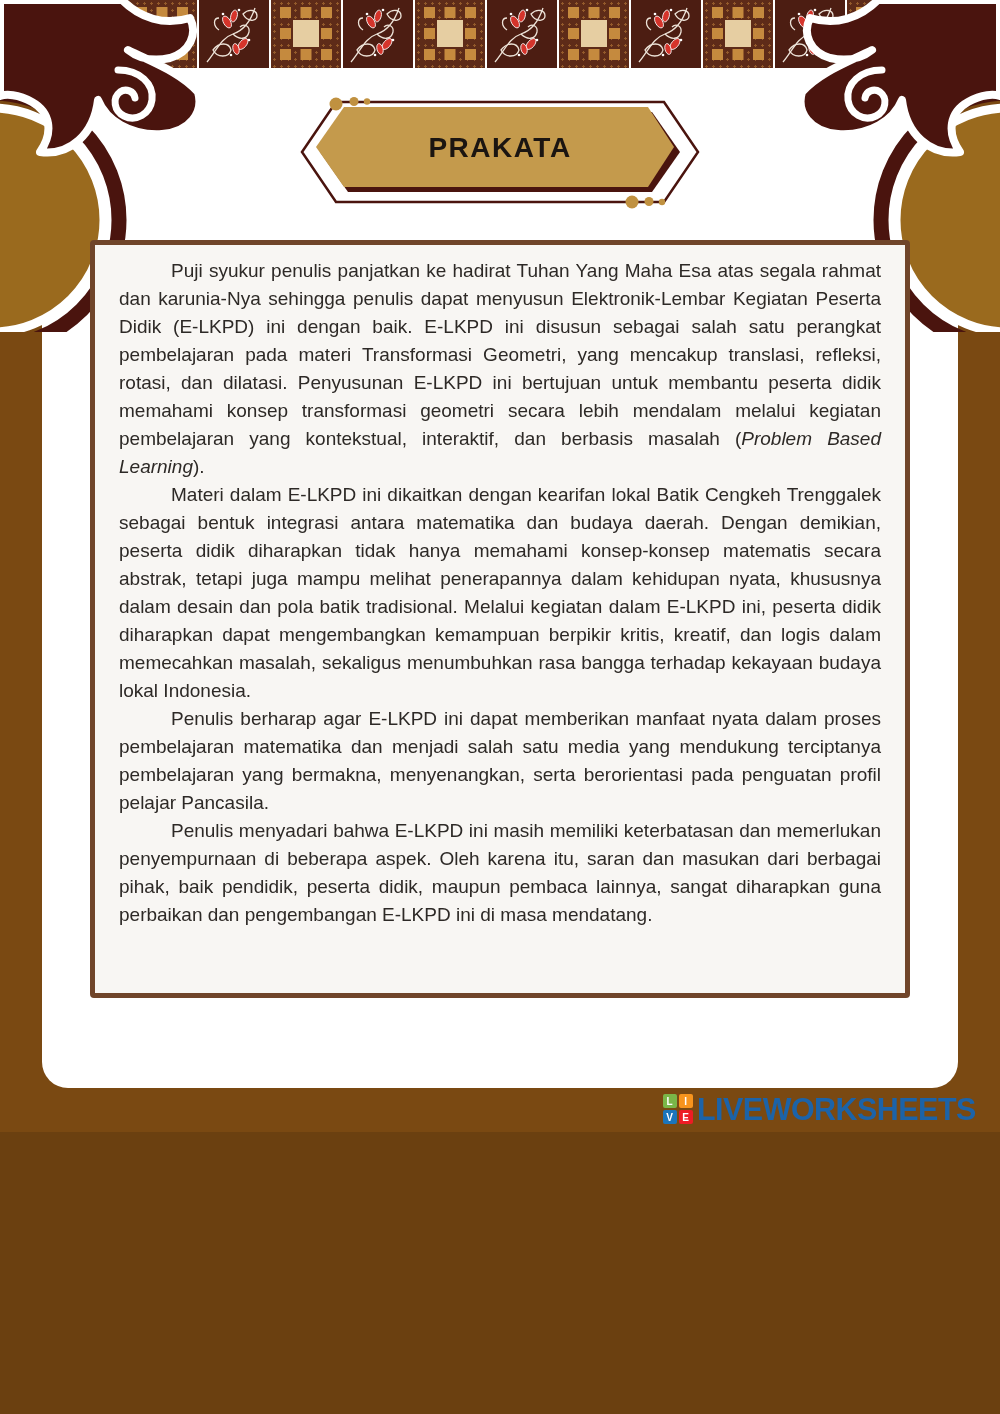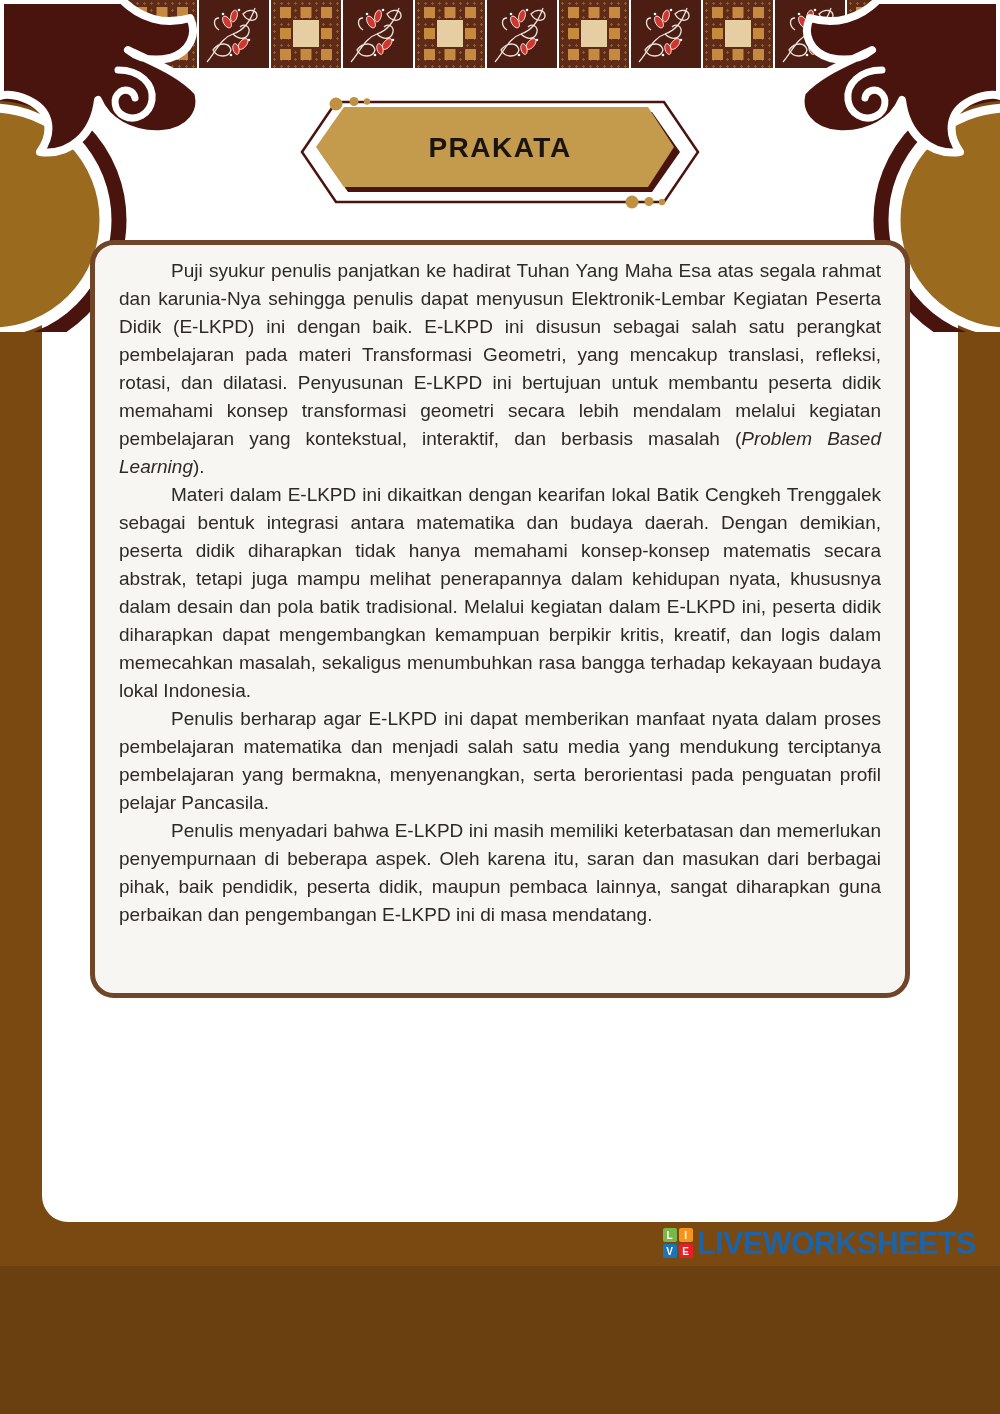--- a/index.html
+++ b/index.html
@@ -2,21 +2,21 @@
 <html><head>
 <meta charset="utf-8">
 <style>
   html,body{margin:0;padding:0;}
   body{
     font-family:"Liberation Sans","DejaVu Sans",sans-serif;
     background:#6b4010;
   }
   .page{
     position:relative;
-    width:1000px;height:1266px;
+    width:1000px;height:1132px;
     margin:0 auto;
     background:#7A4912;           
     overflow:hidden;
   }
   
   .sheet{
     position:absolute;left:42px;right:42px;top:58px;bottom:44px;
     background:#FFFFFF;border-radius:26px;
   }
   
@@ -48,21 +48,21 @@
     display:flex;align-items:center;justify-content:center;
     padding-bottom:12px;
     font-size:28px;font-weight:bold;letter-spacing:1.5px;color:#1B1511;
   }
   
   .panel{
     position:absolute;left:90px;top:240px;width:820px;
     box-sizing:border-box;
     background:#F8F6F3;
     border:5px solid #70452A;
-    border-radius:24px;
+    border-radius:4px;
     padding:12px 24px 16px 24px;
     min-height:758px;
   }
   .panel p{
     margin:0;
     font-size:19px;line-height:28px;
     color:#2D2926;
     text-align:justify;
     text-indent:52px;
   }

